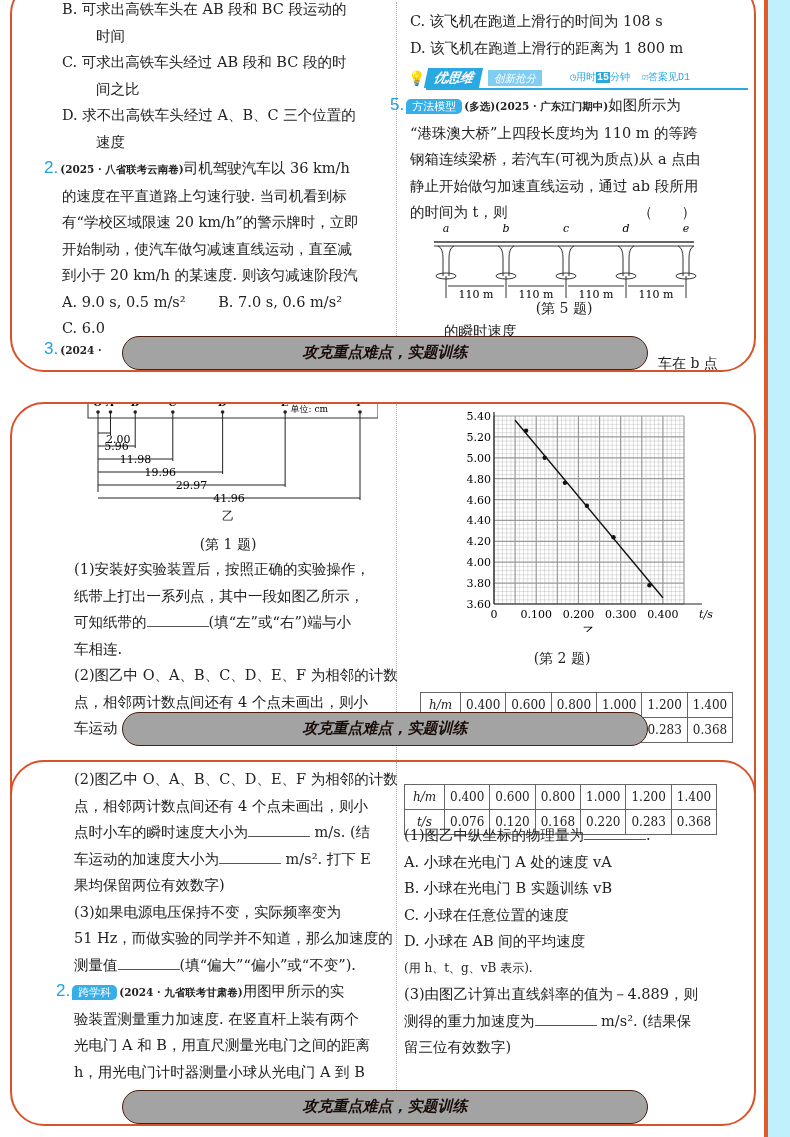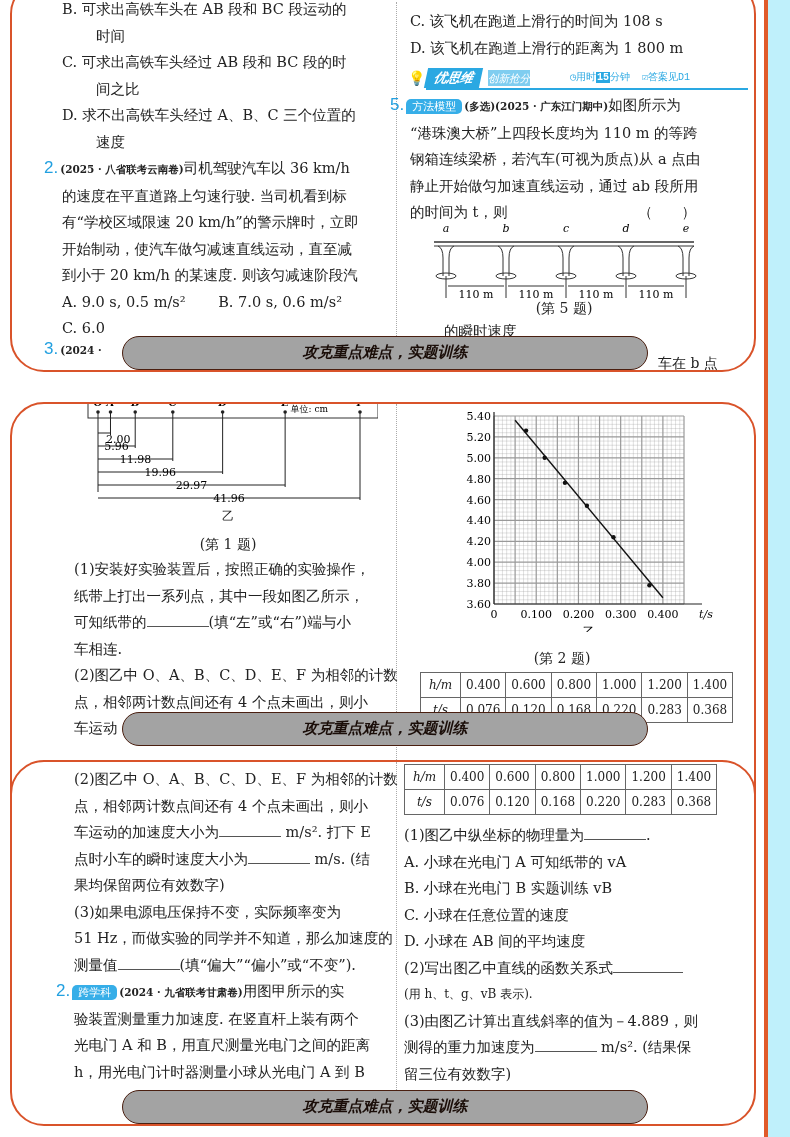--- a/index.html
+++ b/index.html
@@ -27,26 +27,26 @@
             border: 1.5px solid #4a1f10; border-radius: 18px; text-align: center;
             font-family: "DejaVu Sans", sans-serif; font-weight: bold; font-style: italic;
             font-size: 15px; line-height: 31px; color: #1a0d08; z-index: 5; }
   .yousi { position: absolute; left: 396px; top: 66px; width: 340px; height: 22px; }
   .yousi .bulb { position: absolute; left: 0; top: 2px; font-size: 14px; color: #2aa8e2; }
   .yousi .t1 { position: absolute; left: 18px; top: 0; height: 20px; background: #2aa8e2; color: #fff;
                font-family: "DejaVu Sans", sans-serif; font-weight: bold; font-style: italic; font-size: 13px;
                line-height: 20px; padding: 0 8px; transform: skewX(-12deg); }
   .yousi .t2 { position: absolute; left: 80px; top: 2px; height: 16px; background: #7fcdf0; color: #fff;
                font-family: "DejaVu Sans", sans-serif; font-style: italic; font-size: 10.5px;
-               line-height: 16px; padding: 0 0; }
+               line-height: 16px; padding: 0 6px; }
   .yousi .meta { position: absolute; left: 162px; top: 2px; font-family: Liberation Mono, monospace;
                  font-size: 10px; color: #2aa8e2; line-height: 16px; white-space: nowrap; }
   .yousi .meta b { background: #2aa8e2; color: #fff; padding: 0 1px; }
   .yousi .uline { position: absolute; left: 18px; top: 20px; width: 322px; height: 2px; background: #2aa8e2; }
-  table.data { border-collapse: collapse; font-size: 12px; }
+  table.data { border-collapse: collapse; font-size: 12px; margin-top: 20px; }
   table.data td { border: 1px solid #666; padding: 2px 5px; text-align: center; height: 25px; }
   table.data td:first-child { font-style: italic; width: 40px; }
   .top-arrow { position: absolute; left: 162px; top: 0; width: 14px; height: 8px; background: #f7c528;
                clip-path: polygon(0 0,100% 0,50% 100%); }
 </style>
 </head>
 <body>
 
 <div class="rightline"></div>
 <div class="rightstrip"></div>
@@ -347,22 +347,22 @@
   </tbody>
     </table>
 </div>
 <div class="banner" style="top:712px;">攻克重点难点，实题训练</div>
 
 <div class="panel p3">
   <div class="divider" style="top:0;height:366px;"></div>
   <div class="col" style="left:62px;top:4px;width:320px;">
     <div class="line">(2)图乙中 O、A、B、C、D、E、F 为相邻的计数</div>
     <div class="line">点，相邻两计数点间还有 4 个点未画出，则小</div>
+    <div class="line"><span>点时小车的瞬时速度大小为</span><span class="blank"></span> <span>m/s. (结</span></div>
     <div class="line"><span>车运动的加速度大小为</span><span class="blank"></span> <span>m/s². 打下 E</span></div>
-    <div class="line"><span>点时小车的瞬时速度大小为</span><span class="blank"></span> <span>m/s. (结</span></div>
     <div class="line">果均保留两位有效数字)</div>
     <div class="line">(3)如果电源电压保持不变，实际频率变为</div>
     <div class="line">51 Hz，而做实验的同学并不知道，那么加速度的</div>
     <div class="line"><span>测量值</span><span class="blank"></span><span>(填“偏大”“偏小”或“不变”).</span></div>
     <div class="line" style="margin-left:-18px;">
       <span class="num">2.</span><span class="tag">跨学科</span><span class="src">(2024 · 九省联考甘肃卷)</span><span>用图甲所示的实</span>
     </div>
     <div class="line">验装置测量重力加速度. 在竖直杆上装有两个</div>
     <div class="line">光电门 A 和 B，用直尺测量光电门之间的距离</div>
     <div class="line">h，用光电门计时器测量小球从光电门 A 到 B</div>
@@ -385,24 +385,23 @@
           <td>0.120</td>
           <td>0.168</td>
           <td>0.220</td>
           <td>0.283</td>
           <td>0.368</td>
     </tr>
   </tbody>
     </table>
   <div class="col" style="left:392px;top:60px;width:340px;">
     <div class="line"><span>(1)图乙中纵坐标的物理量为</span><span class="blank"></span>.</div>
-    <div class="line">A. 小球在光电门 A 可知纸带的 vA</div>
+    <div class="line">A. 小球在光电门 A 处的速度 vA</div>
     <div class="line">B. 小球在光电门 B 实题训练 vB</div>
     <div class="line">C. 小球在任意位置的速度</div>
     <div class="line">D. 小球在 AB 间的平均速度</div>
-    <div class="line"><span>(2)写出图乙中直线的函数关系式</span><span class="blank long"></span></div>
     <div class="line" style="font-size:12px;">(用 h、t、g、vB 表示).</div>
     <div class="line">(3)由图乙计算出直线斜率的值为－4.889，则</div>
     <div class="line"><span>测得的重力加速度为</span><span class="blank"></span> <span>m/s². (结果保</span></div>
     <div class="line">留三位有效数字)</div>
   </div>
 </div>
 <div class="banner" style="top:1090px;">攻克重点难点，实题训练</div>
 
 </body></html>

